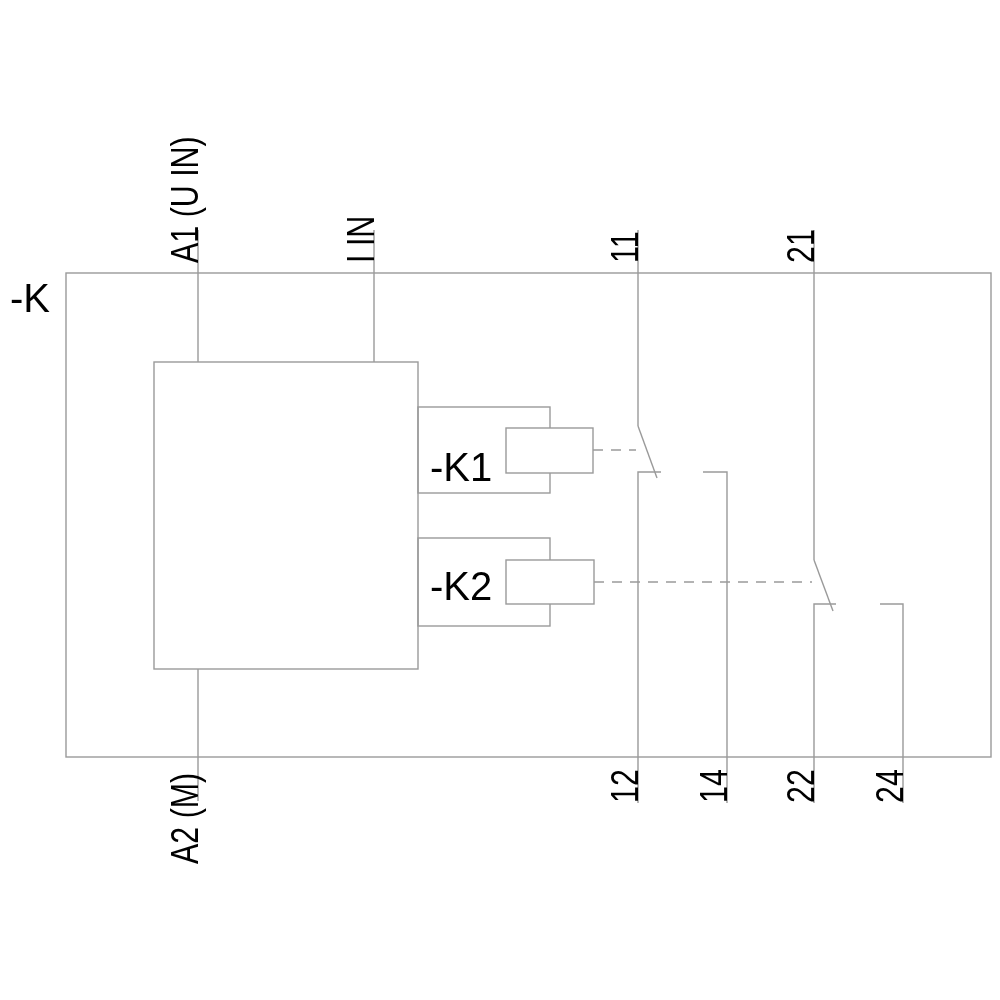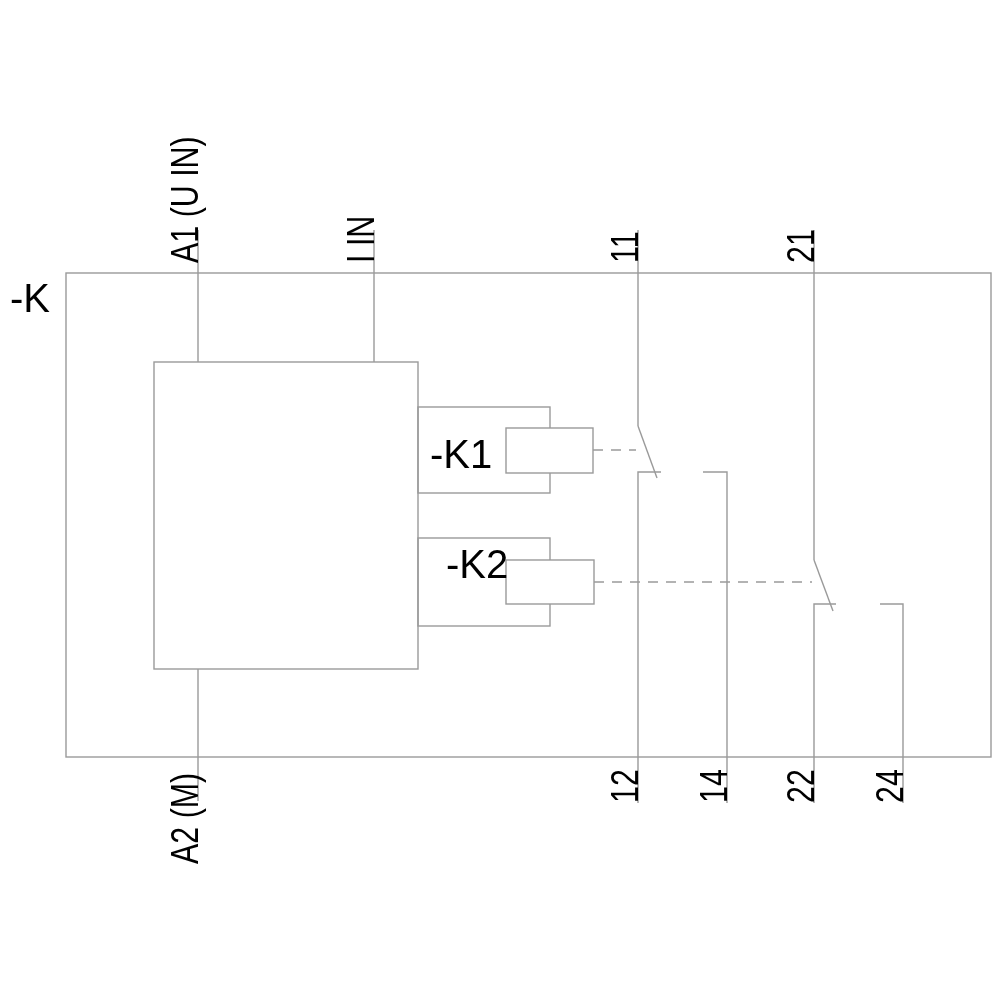--- a/index.html
+++ b/index.html
@@ -60,22 +60,22 @@
     <line x1="814" y1="560" x2="833" y2="611"></line>
     <path d="M836 604 L814 604 L814 803"></path>
     <path d="M880 604 L903 604 L903 803"></path>
 
     <line x1="593" y1="450" x2="636" y2="450" stroke-dasharray="10 8"></line>
     <line x1="594" y1="582" x2="812" y2="582" stroke-dasharray="10 8"></line>
   </svg>
 
   <div class="lbl h-lbl" style="left:10px;top:278px;">-K</div>
 
-  <div class="lbl h-lbl" style="left:430px;top:434px;">-K1</div>
-  <div class="lbl h-lbl" style="left:430px;top:544px;margin-left:16px;">-K2</div>
+  <div class="lbl h-lbl" style="left:430px;top:447px;">-K1</div>
+  <div class="lbl h-lbl" style="left:430px;top:566px;">-K2</div>
 
   <div class="lbl v-lbl" style="left:204px;top:225px;">A1 (U IN)</div>
   <div class="lbl v-lbl" style="left:380px;top:225px;">I IN</div>
   <div class="lbl v-lbl" style="left:644px;top:225px;">11</div>
   <div class="lbl v-lbl" style="left:820px;top:225px;">21</div>
 
   <div class="lbl v-lbl" style="left:204px;top:826px;">A2 (M)</div>
   <div class="lbl v-lbl" style="left:644px;top:765px;">12</div>
   <div class="lbl v-lbl" style="left:733px;top:765px;">14</div>
   <div class="lbl v-lbl" style="left:820px;top:765px;">22</div>

